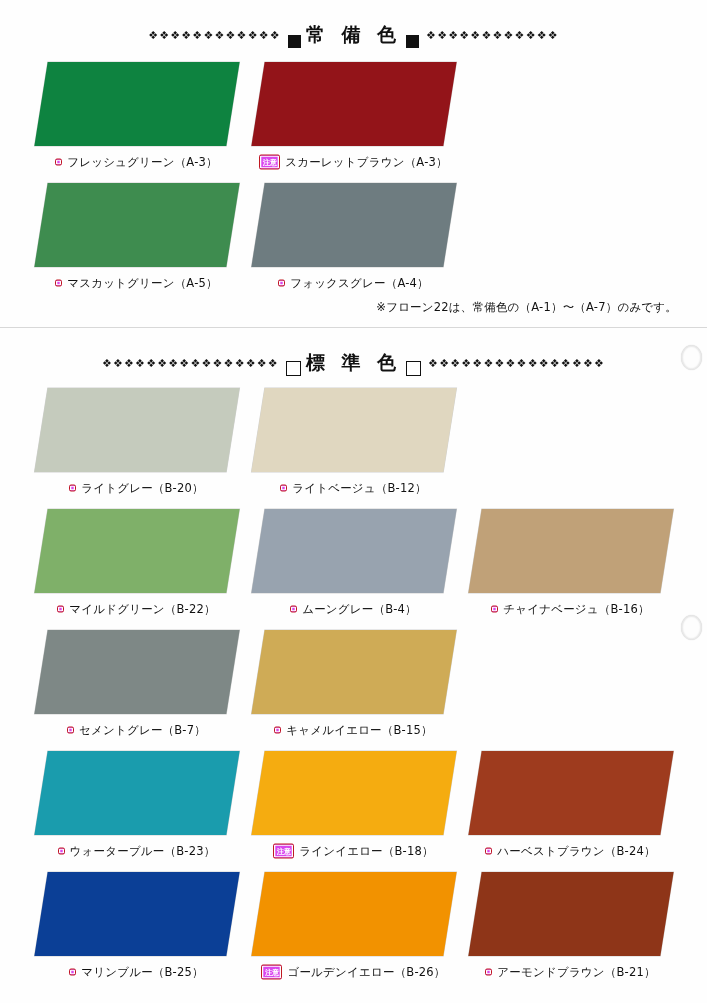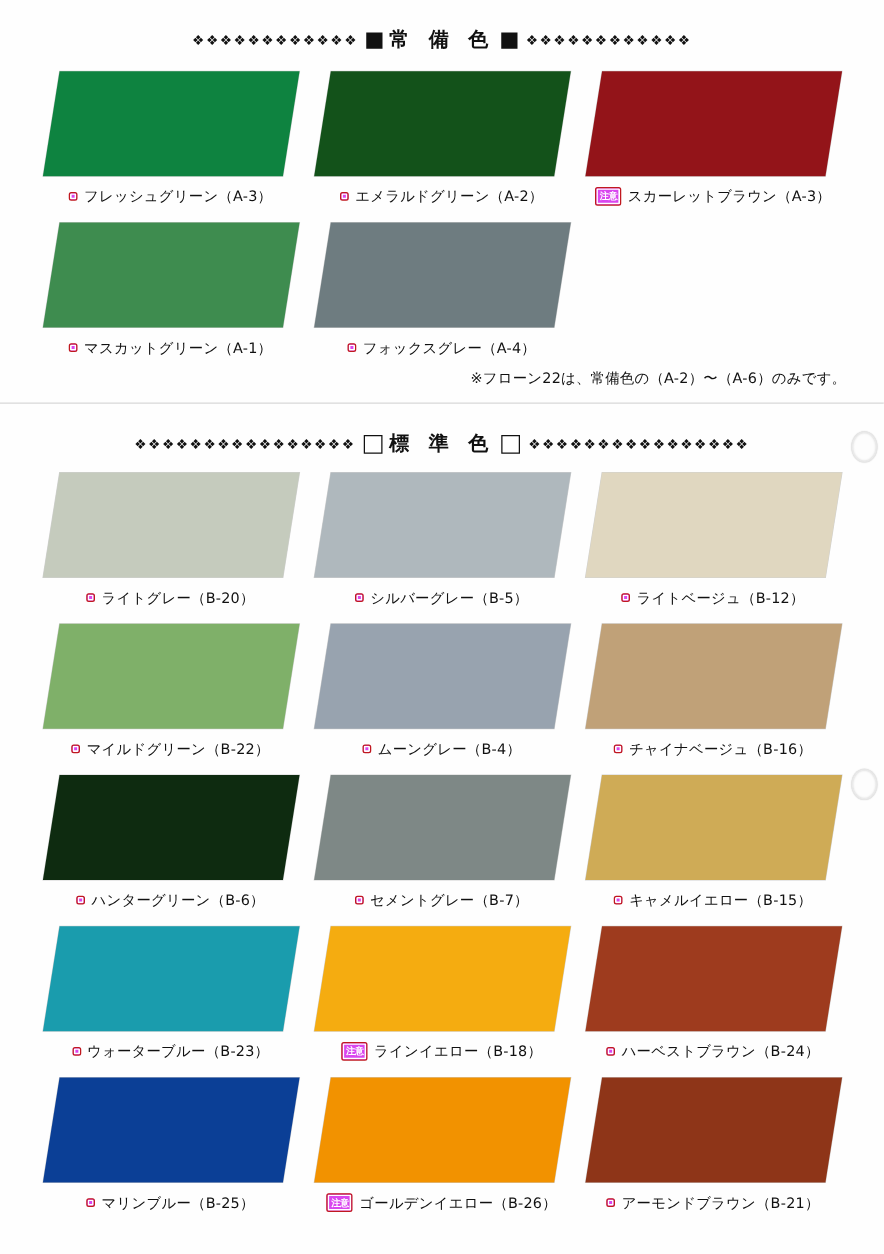--- a/index.html
+++ b/index.html
@@ -31,26 +31,26 @@
   .orn {
     flex: 0 0 auto;
     letter-spacing: 1.2px;
     font-size: 11px;
     line-height: 1;
     color: #111;
     white-space: nowrap;
     font-family: "DejaVu Sans", sans-serif;
   }
   .sec-title {
-    font-size: 16px;
+    font-size: 19px;
     font-weight: bold;
     letter-spacing: 5px;
     white-space: nowrap;
     display: flex;
-    align-items: center;
+    align-items: flex-end;
     gap: 5px;
   }
   .sq {
     display: inline-block;
     width: 13px;
     height: 13px;
   }
   .sq.filled { background: #111; }
   .sq.open { border: 1.6px solid #111; background: #fff; }
   .sec-sub {
@@ -155,60 +155,51 @@
         <div class="chip-wrap">
             <div class="chip" style="background: rgb(14, 131, 64);"></div>
           </div>
         <div class="caption">
           <span class="badge" hidden=""></span>
           <span>フレッシュグリーン（A-3）</span>
         </div>
       </div>
       <div class="cell">
         <div class="chip-wrap">
-            <div class="chip" style="background: rgb(19, 82, 26);"></div>
-          </div>
-        <div class="caption">
-          <span class="badge" hidden=""></span>
-          <span>エメラルドグリーン（A-2）</span>
-        </div>
-      </div>
-      <div class="cell">
-        <div class="chip-wrap">
             <div class="chip" style="background: rgb(147, 20, 25);"></div>
           </div>
         <div class="caption">
           <span class="badge">注意</span>
           <span>スカーレットブラウン（A-3）</span>
         </div>
       </div>
     </div>
 
     <div class="grid">
       <div class="cell">
         <div class="chip-wrap">
             <div class="chip" style="background: rgb(62, 140, 79);"></div>
           </div>
         <div class="caption">
           <span class="badge" hidden=""></span>
-          <span>マスカットグリーン（A-1）</span>
+          <span>マスカットグリーン（A-5）</span>
         </div>
       </div>
       <div class="cell">
         <div class="chip-wrap">
             <div class="chip" style="background: rgb(110, 124, 128);"></div>
           </div>
         <div class="caption">
           <span class="badge" hidden=""></span>
           <span>フォックスグレー（A-4）</span>
         </div>
       </div>
     </div>
 
-    <div class="note-right">※フローン22は、常備色の（A-2）〜（A-6）のみです。</div>
+    <div class="note-right">※フローン22は、常備色の（A-1）〜（A-7）のみです。</div>
     <hr class="divider">
   </div>
 
   <div>
     <div class="sec-head">
       <span class="orn">❖❖❖❖❖❖❖❖❖❖❖❖❖❖❖❖</span>
       <span class="sec-title">
         <span class="sq open"></span>
         <span>標 準 色</span>
         <span class="sq open"></span>
@@ -221,29 +212,20 @@
         <div class="chip-wrap">
             <div class="chip" style="background: rgb(197, 203, 189);"></div>
           </div>
         <div class="caption">
           <span class="badge" hidden=""></span>
           <span>ライトグレー（B-20）</span>
         </div>
       </div>
       <div class="cell">
         <div class="chip-wrap">
-            <div class="chip" style="background: rgb(175, 184, 189);"></div>
-          </div>
-        <div class="caption">
-          <span class="badge" hidden=""></span>
-          <span>シルバーグレー（B-5）</span>
-        </div>
-      </div>
-      <div class="cell">
-        <div class="chip-wrap">
             <div class="chip" style="background: rgb(224, 215, 192);"></div>
           </div>
         <div class="caption">
           <span class="badge" hidden=""></span>
           <span>ライトベージュ（B-12）</span>
         </div>
       </div>
     </div>
 
     <div class="grid">
@@ -270,29 +252,20 @@
             <div class="chip" style="background: rgb(192, 161, 120);"></div>
           </div>
         <div class="caption">
           <span class="badge" hidden=""></span>
           <span>チャイナベージュ（B-16）</span>
         </div>
       </div>
     </div>
 
     <div class="grid">
-      <div class="cell">
-        <div class="chip-wrap">
-            <div class="chip" style="background: rgb(14, 43, 16);"></div>
-          </div>
-        <div class="caption">
-          <span class="badge" hidden=""></span>
-          <span>ハンターグリーン（B-6）</span>
-        </div>
-      </div>
       <div class="cell">
         <div class="chip-wrap">
             <div class="chip" style="background: rgb(126, 136, 134);"></div>
           </div>
         <div class="caption">
           <span class="badge" hidden=""></span>
           <span>セメントグレー（B-7）</span>
         </div>
       </div>
       <div class="cell">

